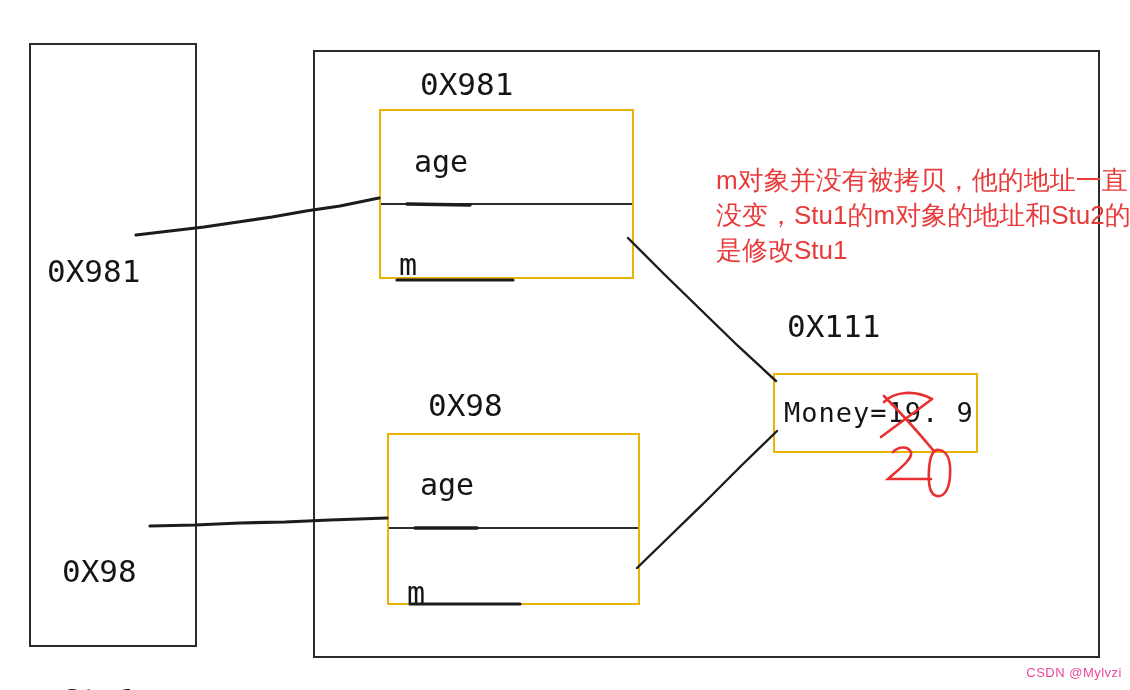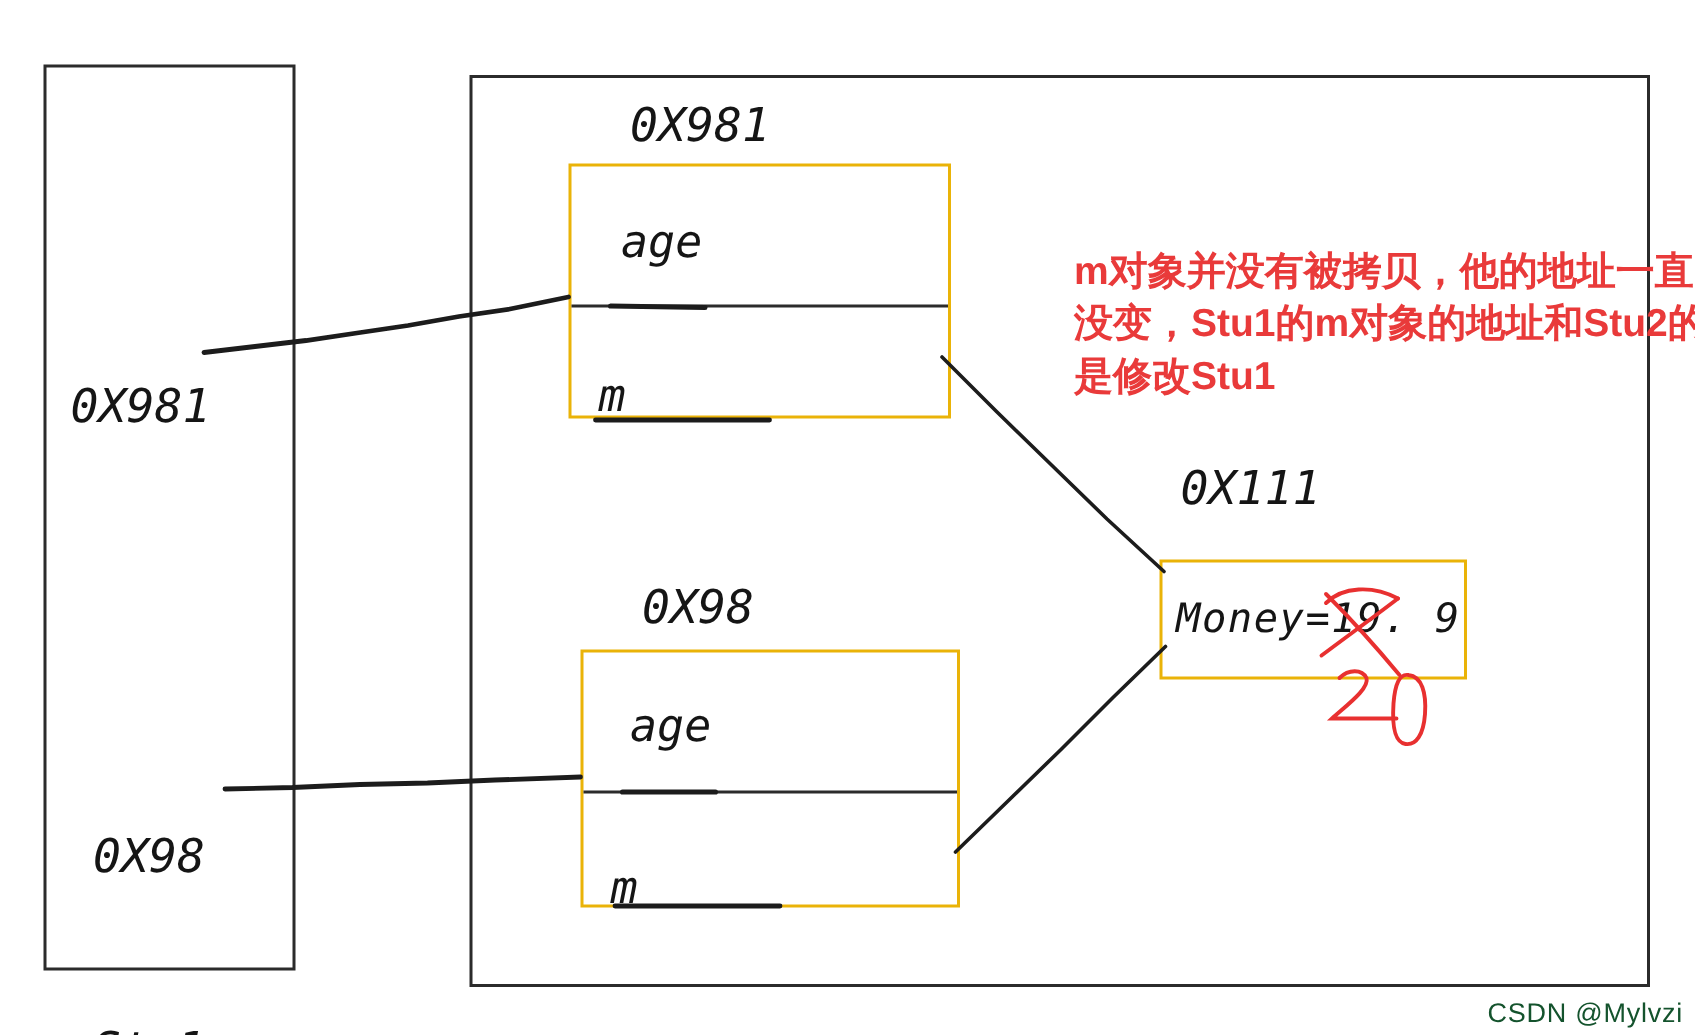--- a/index.html
+++ b/index.html
@@ -5,35 +5,35 @@
   html,body{margin:0;padding:0;background:#ffffff;}
   #canvas{
     position:relative;width:1130px;height:690px;background:#ffffff;
     overflow:hidden;font-family:"DejaVu Sans Mono","Liberation Mono",monospace;
     color:#151515;
   }
   .abs{position:absolute;}
   .frame{position:absolute;border:2px solid #2b2b2b;background:transparent;box-sizing:border-box;}
   .obj-box{position:absolute;border:2px solid #eab308;box-sizing:border-box;}
   .divider{position:absolute;left:0;width:100%;border-top:2px solid #2b2b2b;height:0;}
-  .mono-label{font-family:"DejaVu Sans Mono","Liberation Mono",monospace;color:#151515;white-space:nowrap;font-style:italic;}
+  .mono-label{font-family:"DejaVu Sans Mono","Liberation Mono",monospace;color:#151515;white-space:nowrap;}
   .addr-label{font-size:31px;line-height:32px;letter-spacing:0px;}
   .field-label{font-size:30px;line-height:30px;}
   .stack-entry{position:absolute;font-size:31px;line-height:43px;white-space:pre;}
   .annotation{
     position:absolute;left:716px;top:163px;width:410px;
     font-family:"Liberation Sans","DejaVu Sans",sans-serif;
-    font-size:26px;line-height:35px;font-weight:700;
+    font-size:26px;line-height:35px;font-weight:400;
   }
   .annotation div{white-space:nowrap;}
   .money-text{font-size:27px;letter-spacing:1px;}
   .watermark{
     position:absolute;right:8px;top:665px;
     font-family:"Liberation Sans","DejaVu Sans",sans-serif;
-    font-size:18px;color:#14532d;letter-spacing:0.5px;
+    font-size:13px;color:#ec4899;letter-spacing:0.5px;
   }
   svg.overlay{position:absolute;left:0;top:0;pointer-events:none;}
 </style>
 </head>
 <body>
 
 <div id="canvas">
 
   <div class="frame" style="left:29px;top:43px;width:168px;height:604px;"></div>
 

